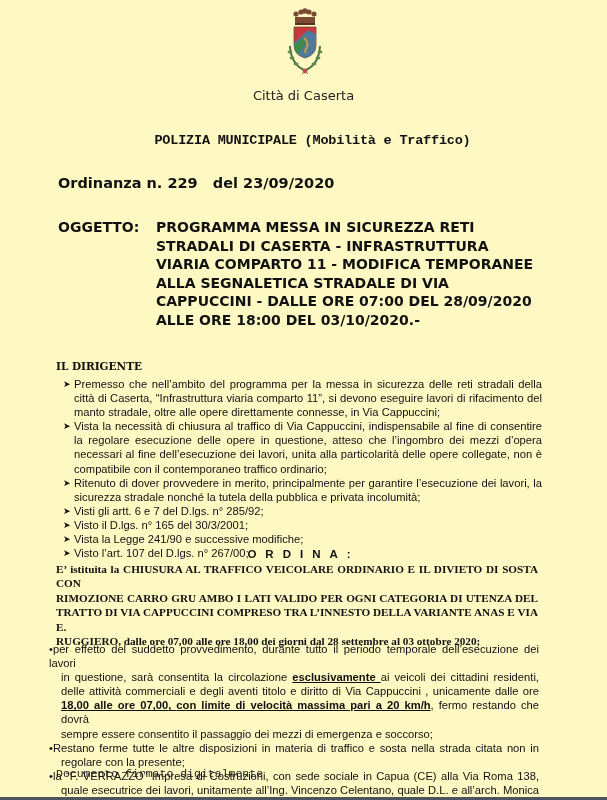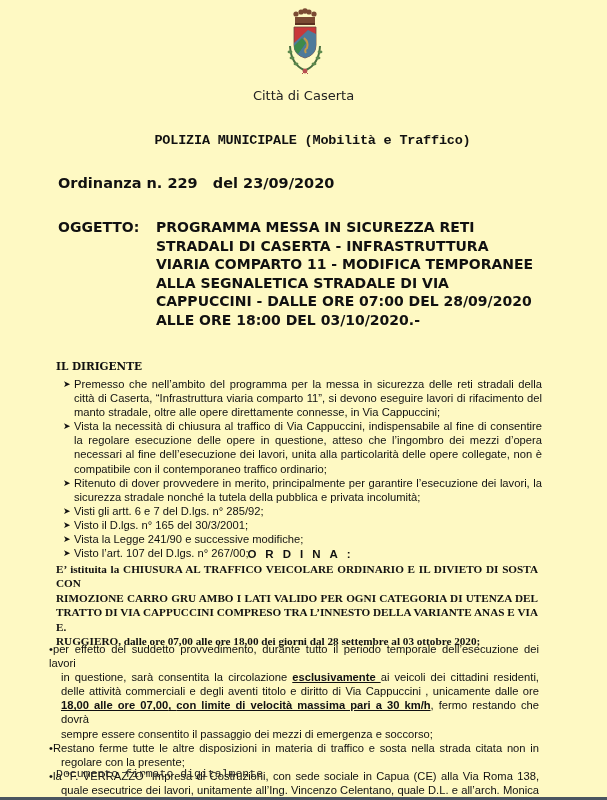--- a/index.html
+++ b/index.html
@@ -283,21 +283,21 @@
     <span class="line">RIMOZIONE CARRO GRU AMBO I LATI VALIDO PER OGNI CATEGORIA DI UTENZA DEL</span>
     <span class="line">TRATTO DI VIA CAPPUCCINI COMPRESO TRA L’INNESTO DELLA VARIANTE ANAS E VIA E.</span>
     <span class="line last">RUGGIERO, dalle ore 07,00 alle ore 18,00 dei giorni dal 28 settembre al 03 ottobre 2020;</span>
   </div>
 
   <ul class="dispositions">
     <li>
       <span class="line first"><span>•</span><span>per effetto del suddetto provvedimento, durante tutto il periodo temporale dell’esecuzione dei lavori</span></span>
       <span class="line"><span>in questione, sarà consentita la circolazione </span><span class="u-bold">esclusivamente </span><span>ai veicoli dei cittadini residenti,</span></span>
       <span class="line">delle attività commerciali e degli aventi titolo e diritto di Via Cappuccini , unicamente dalle ore</span>
-      <span class="line"><span class="u-bold">18,00 alle ore 07,00</span><span class="u-bold">, </span><span class="u-bold">con limite di velocità massima pari a 30 km/h</span><span>, fermo restando che dovrà</span></span>
+      <span class="line"><span class="u-bold">18,00 alle ore 07,00</span><span class="u-bold">, </span><span class="u-bold">con limite di velocità massima pari a 20 km/h</span><span>, fermo restando che dovrà</span></span>
       <span class="line last">sempre essere consentito il passaggio dei mezzi di emergenza e soccorso;</span>
     </li>
     <li>
       <span class="line first"><span>•</span><span>Restano ferme tutte le altre disposizioni in materia di traffico e sosta nella strada citata non in</span></span>
       <span class="line last">regolare con la presente;</span>
     </li>
     <li>
       <span class="line first"><span>•</span><span>la “F. VERRAZZO” Impresa di Costruzioni, con sede sociale in Capua (CE) alla Via Roma 138,</span></span>
       <span class="line">quale esecutrice dei lavori, unitamente all’Ing. Vincenzo Celentano, quale D.L. e all’arch. Monica</span>
       <span class="line">Perillo, nella qualità di Coordinatore per la sicurezza durante l’esecuzione, sono incaricati</span>

